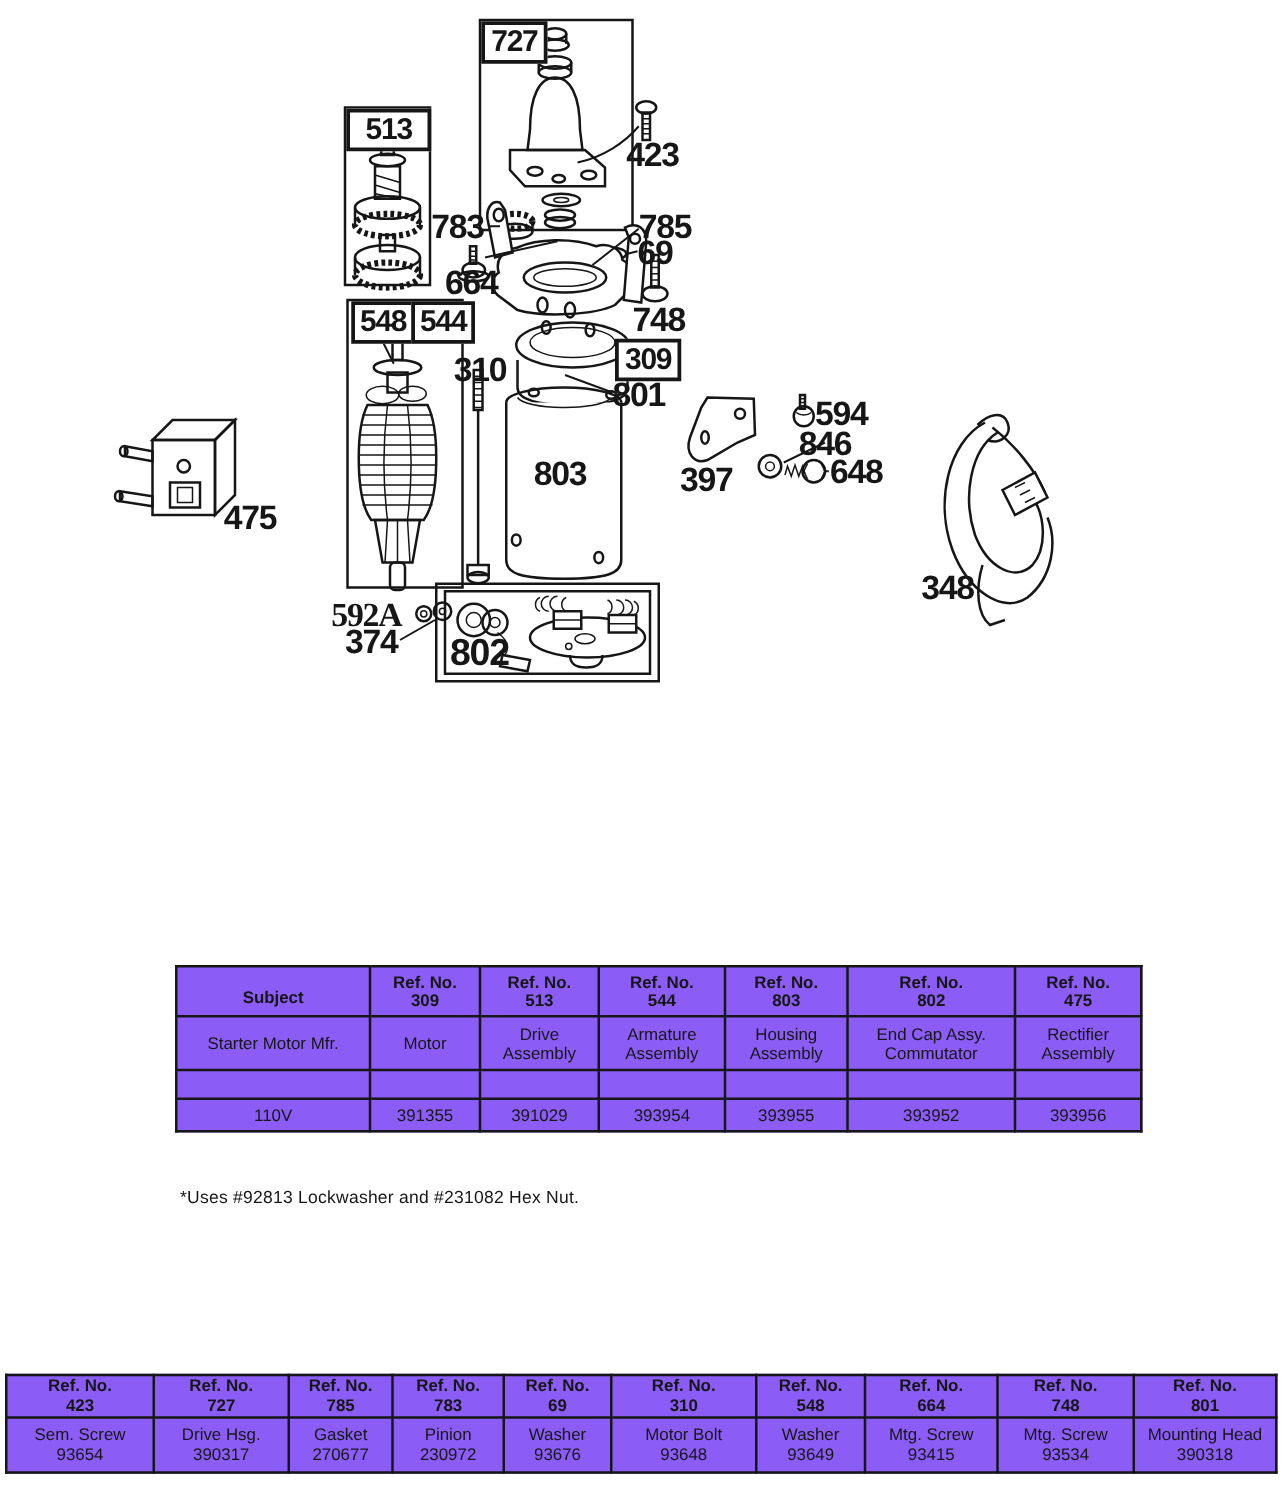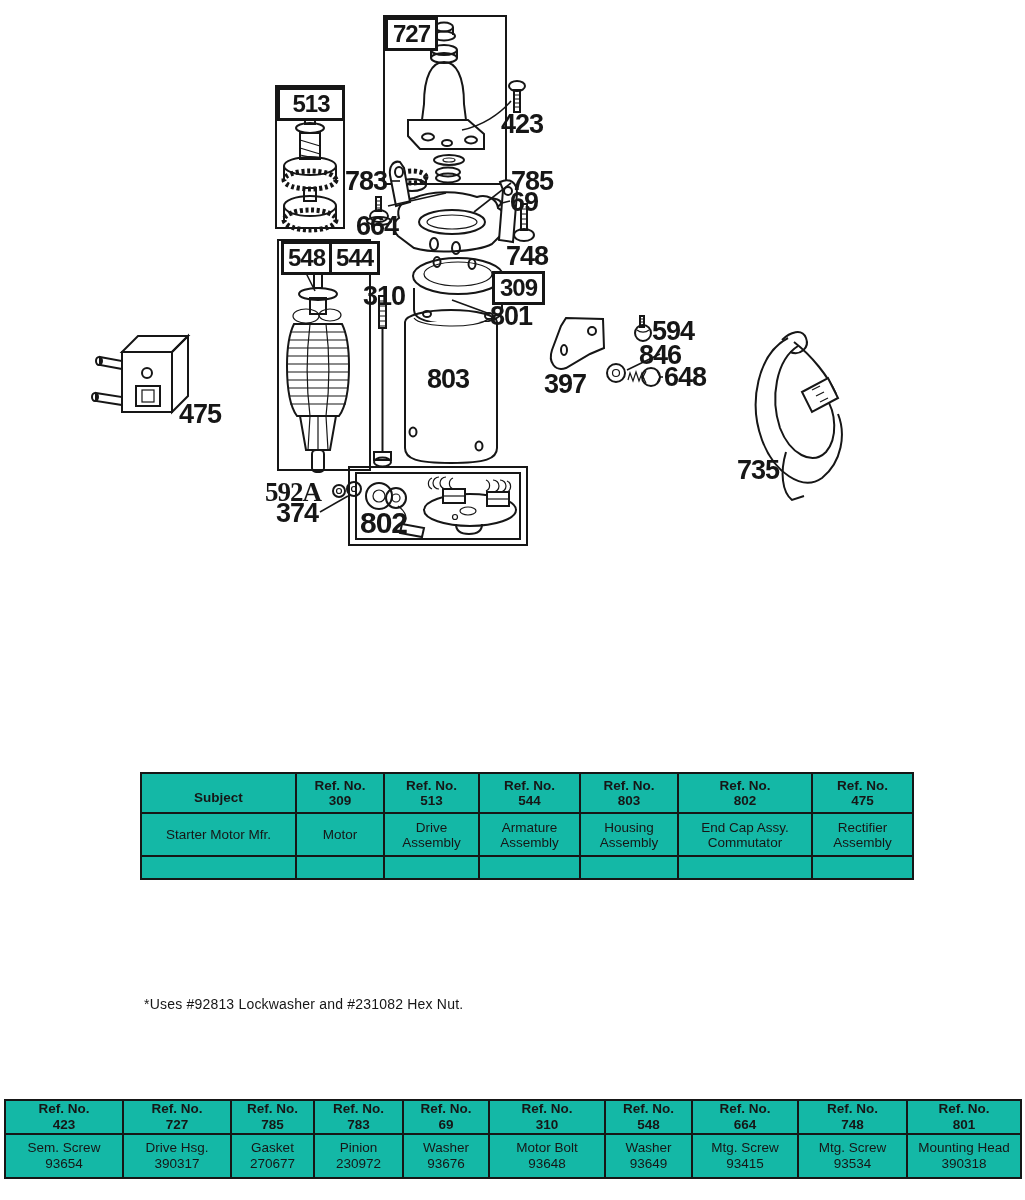--- a/index.html
+++ b/index.html
@@ -13,37 +13,37 @@
   .co{position:absolute;font-size:27px;font-weight:600;letter-spacing:-1px;
       line-height:1;white-space:nowrap;color:#161616;}
   .co.box{border:3px solid #161616;background:#fff;padding:2px 5px;font-size:24px;}
   .co.big{font-size:30px;}
   .pair{position:absolute;display:flex;}
   .pair .cell{border:3px solid #161616;background:#fff;padding:2px 4px;
       font-size:24px;font-weight:600;letter-spacing:-1px;line-height:1;}
   .pair .cell + .cell{margin-left:-3px;}
 
   
-  table{border-collapse:collapse;table-layout:fixed;background:#14b8a6;}
+  table{border-collapse:collapse;table-layout:fixed;background:#8b5cf6;}
   .spec{position:absolute;left:140px;top:772px;width:772px;font-size:13.5px;}
   .spec th,.spec td{border:2px solid #161616;text-align:center;
       vertical-align:middle;padding:0 3px;line-height:15px;}
   .spec th{font-weight:700;}
   .spec tr.rh{height:40px;}
   .spec tr.r0{height:43px;}
   .spec tr.r1{height:35px;}
   .spec tr.r2{height:25px;}
   .spec tr.r3{height:23px;}
   .spec tr.r4{height:26px;}
   .spec th.subj{vertical-align:bottom;padding-bottom:7px;}
   .spec td.bl{vertical-align:bottom;padding-bottom:13px;}
   .spec td.tp{vertical-align:top;padding-top:3px;}
   .w84{width:84px;margin:0 auto;}
 
-  .footnote{position:absolute;left:144px;top:996px;font-size:14px;letter-spacing:.2px;}
+  .footnote{position:absolute;left:144px;top:949px;font-size:14px;letter-spacing:.2px;}
   .heading{position:absolute;left:8px;top:1058px;font-size:19px;letter-spacing:.2px;}
 
   .common{position:absolute;left:4px;top:1099px;width:1016px;font-size:13.5px;}
   .common th,.common td{border:2px solid #161616;text-align:center;
       vertical-align:middle;padding:0 2px;line-height:16px;}
   .common th{font-weight:700;}
   .common tr.ch{height:34px;}
   .common tr.cb{height:44px;margin-left:29px;}
 
   
@@ -284,21 +284,21 @@
       <span class="cell">548</span>
       <span class="cell">544</span>
     </span>
     <span class="co" style="left:363px;top:283px;">310</span>
     <span class="co" style="left:427px;top:366px;">803</span>
     <span class="co" style="left:179px;top:401px;">475</span>
     <span class="co" style="left:652px;top:318px;">594</span>
     <span class="co" style="left:639px;top:342px;">846</span>
     <span class="co" style="left:664px;top:364px;">648</span>
     <span class="co" style="left:544px;top:371px;">397</span>
-    <span class="co" style="left:737px;top:457px;">735</span>
+    <span class="co" style="left:737px;top:457px;">348</span>
     <span class="co" style="left:265px;top:479px;font-family:Liberation Serif, serif;">592A</span>
     <span class="co" style="left:276px;top:500px;">374</span>
     <span class="co big" style="left:360px;top:508px;">802</span>
   </div>
 
   <table class="spec">
     <colgroup>
       <col style="width:155px">
         <col style="width:88px">
         <col style="width:95px">
@@ -347,20 +347,29 @@
       <td>Rectifier Assembly</td>
     </tr>
     <tr class="r3">
       <td></td>
       <td></td>
       <td></td>
       <td></td>
       <td></td>
       <td></td>
       <td></td>
+    </tr>
+    <tr class="r4">
+      <td>110V</td>
+      <td>391355</td>
+      <td>391029</td>
+      <td>393954</td>
+      <td>393955</td>
+      <td>393952</td>
+      <td>393956</td>
     </tr>
   </tbody>
     </table>
 
   <div class="footnote">*Uses #92813 Lockwasher and #231082 Hex Nut.</div>
 
 
   <table class="common">
     <colgroup>
       <col style="width:118px">

